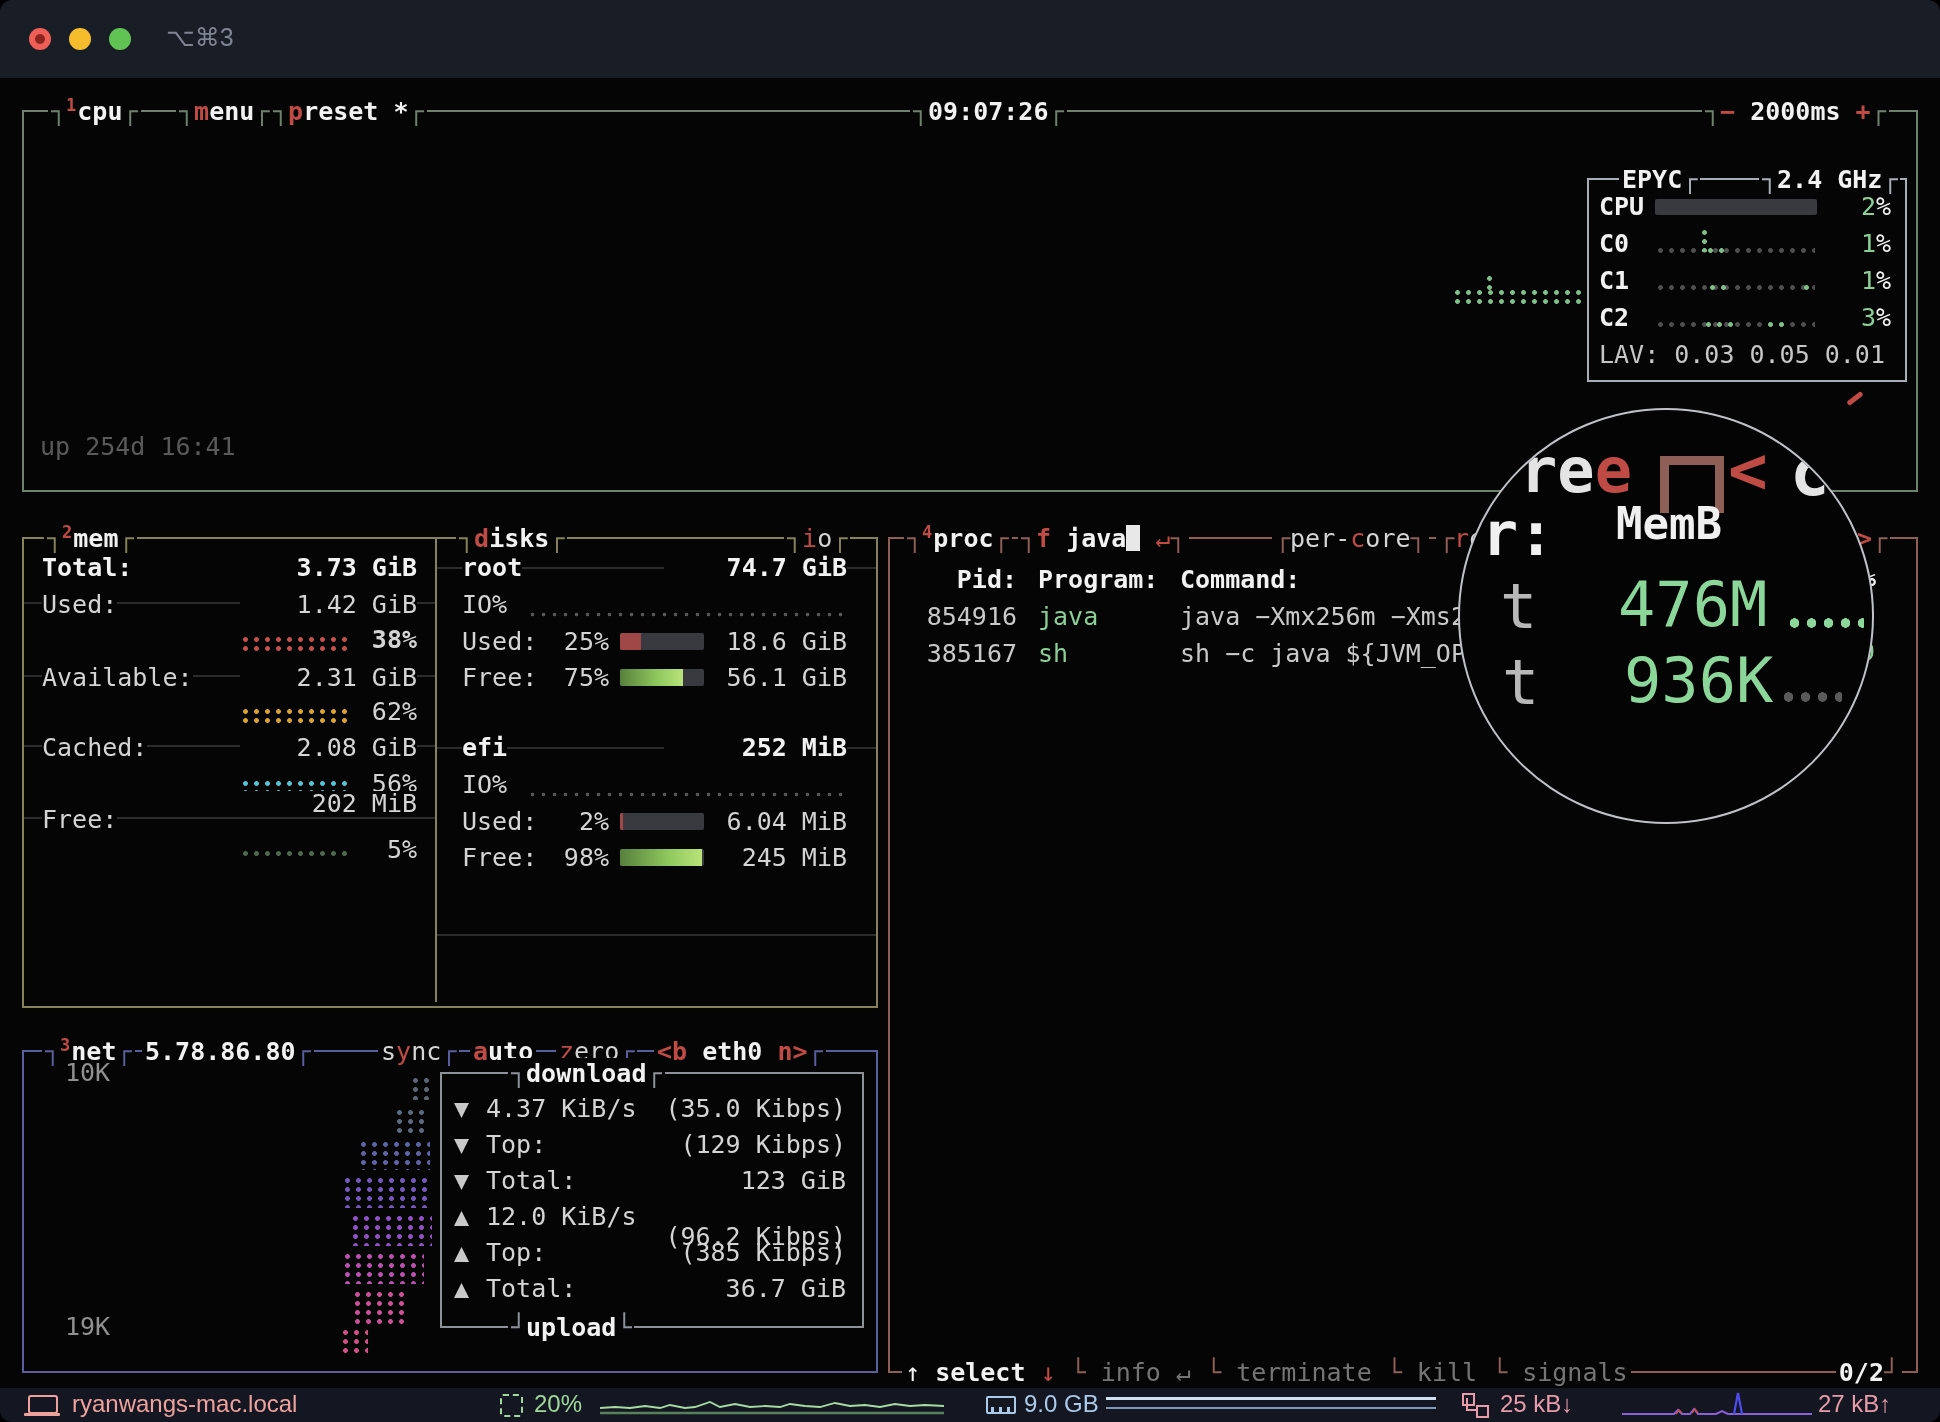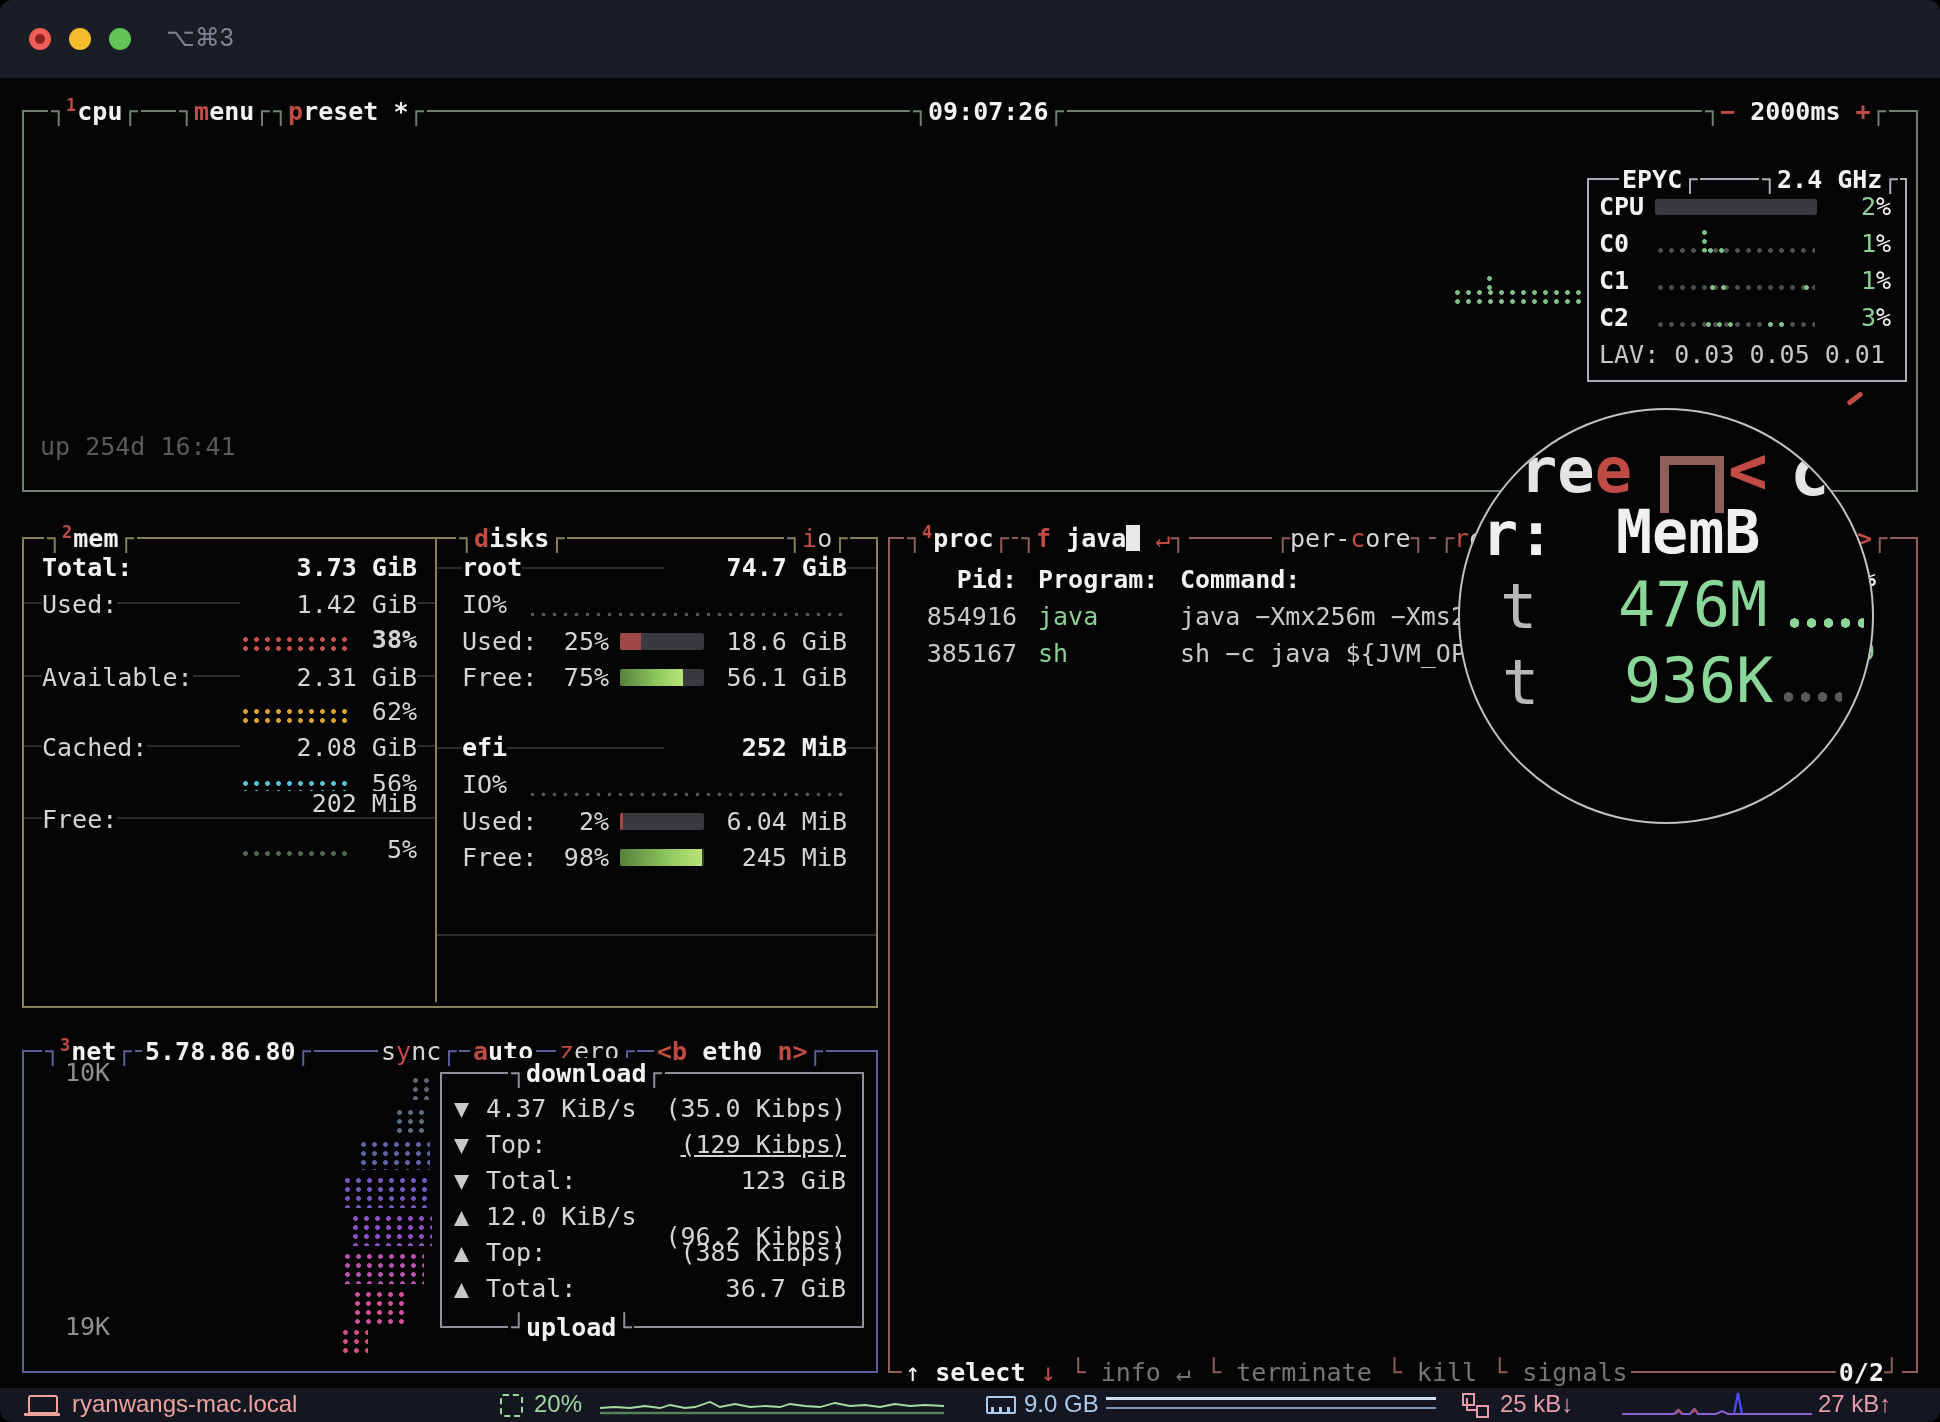--- a/index.html
+++ b/index.html
@@ -210,21 +210,21 @@
     <div class="box" style="left:416px;top:20px;width:420px;height:252px;border-color:#8d929a;">
       <div class="btl" style="left:66px;"><span class="hk" style="color:#8d929a;">┐</span><span class="wt b">download</span><span class="hk" style="color:#8d929a;">┌</span></div>
       <div class="bfb" style="left:66px;"><span class="hk" style="color:#8d929a;">┘</span><span class="wt b">upload</span><span class="hk" style="color:#8d929a;">└</span></div>
 
       <div class="t lt" style="left:12px;top:22px;">▼</div>
       <div class="t" style="left:44px;top:22px;">4.37 KiB/s</div>
       <div class="t ra" style="left:150px;top:22px;width:254px;">(35.0 Kibps)</div>
 
       <div class="t lt" style="left:12px;top:58px;">▼</div>
       <div class="t" style="left:44px;top:58px;">Top:</div>
-      <div class="t ra" style="left:150px;top:58px;width:254px;text-decoration:underline;">(129 Kibps)</div>
+      <div class="t ra" style="left:150px;top:58px;width:254px;">(129 Kibps)</div>
 
       <div class="t lt" style="left:12px;top:94px;">▼</div>
       <div class="t" style="left:44px;top:94px;">Total:</div>
       <div class="t ra" style="left:150px;top:94px;width:254px;">123 GiB</div>
 
       <div class="t lt" style="left:12px;top:130px;">▲</div>
       <div class="t" style="left:44px;top:130px;">12.0 KiB/s</div>
       <div class="t ra" style="left:150px;top:130px;width:254px;margin-top:20px;">(96.2 Kibps)</div>
 
       <div class="t lt" style="left:12px;top:166px;">▲</div>
@@ -280,21 +280,21 @@
       <span class="wt b">0/2</span><span class="hk" style="color:#8f5f57;">┘</span>
     </div>
   </div>
 
   <div id="magnifier">
     <div class="mt b" style="left:60px;top:30px;font-size:62px;"><span style="color:#e4e4e4;">re</span><span style="color:#c04b45;">e</span></div>
     <div style="position:absolute;left:200px;top:46px;width:46px;height:48px;border-top:9px solid #8d5f57;border-left:9px solid #8d5f57;border-right:9px solid #8d5f57;"></div>
     <div class="mt b" style="left:268px;top:28px;font-size:66px;color:#c04b45;">&lt;</div>
     <div class="mt b" style="left:330px;top:30px;font-size:66px;color:#e4e4e4;">c</div>
     <div class="mt b" style="left:22px;top:94px;font-size:60px;color:#f0f0f0;">r:</div>
-    <div class="mt b" style="left:156px;top:92px;font-size:60px;color:#f0f0f0;">MemB</div>
+    <div class="mt b" style="left:156px;top:92px;font-size:44px;color:#f0f0f0;">MemB</div>
     <div class="mt" style="left:40px;top:166px;font-size:62px;color:#b8b8b8;">t</div>
     <div class="mt" style="left:158px;top:164px;font-size:62px;color:#8bd79a;">476M</div>
     <div class="mt" style="left:42px;top:242px;font-size:62px;color:#b8b8b8;">t</div>
     <div class="mt" style="left:164px;top:240px;font-size:62px;color:#8bd79a;">936K</div>
     <div class="dg" style="--c:#8bd79a;left:326px;top:206px;width:78px;height:14px;background-size:17px 14px;background-image:radial-gradient(circle,var(--c) 4.5px,transparent 5px);"></div>
     <div class="dg" style="--c:#5a5a5a;left:320px;top:280px;width:62px;height:14px;background-size:17px 14px;background-image:radial-gradient(circle,var(--c) 4.5px,transparent 5px);"></div>
   </div>
 
   <div id="statusbar">
     <div style="position:absolute;left:28px;top:7px;width:26px;height:15px;border:2.5px solid #eda29d;border-radius:3px;"></div>

